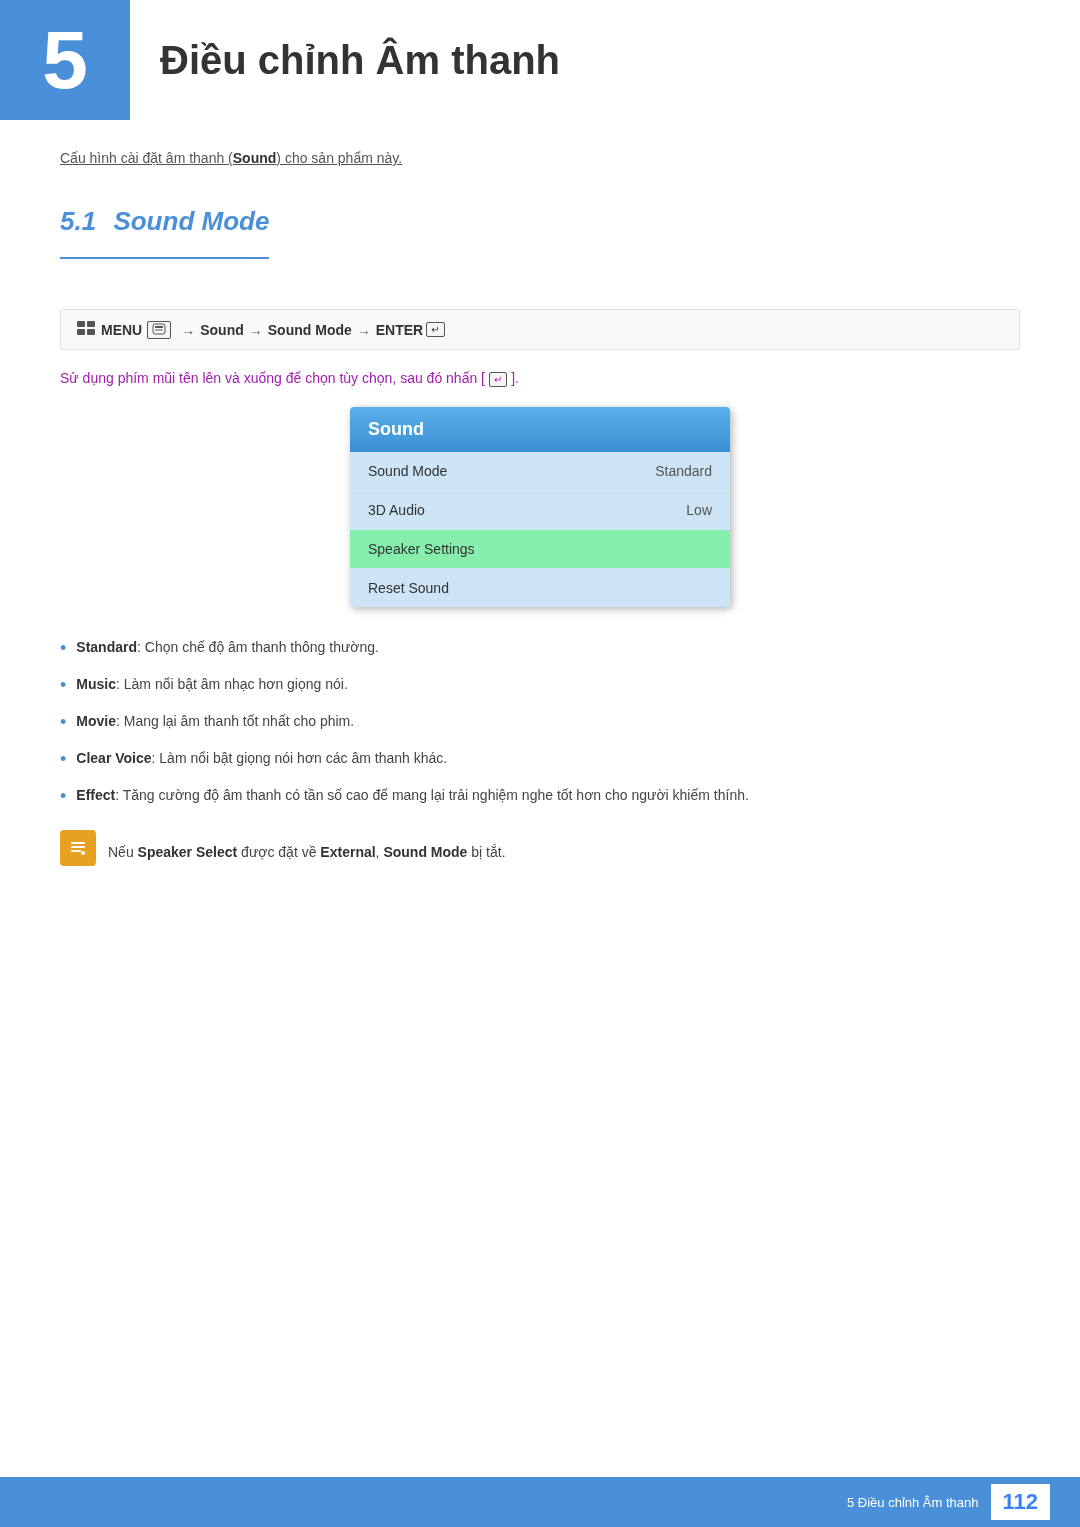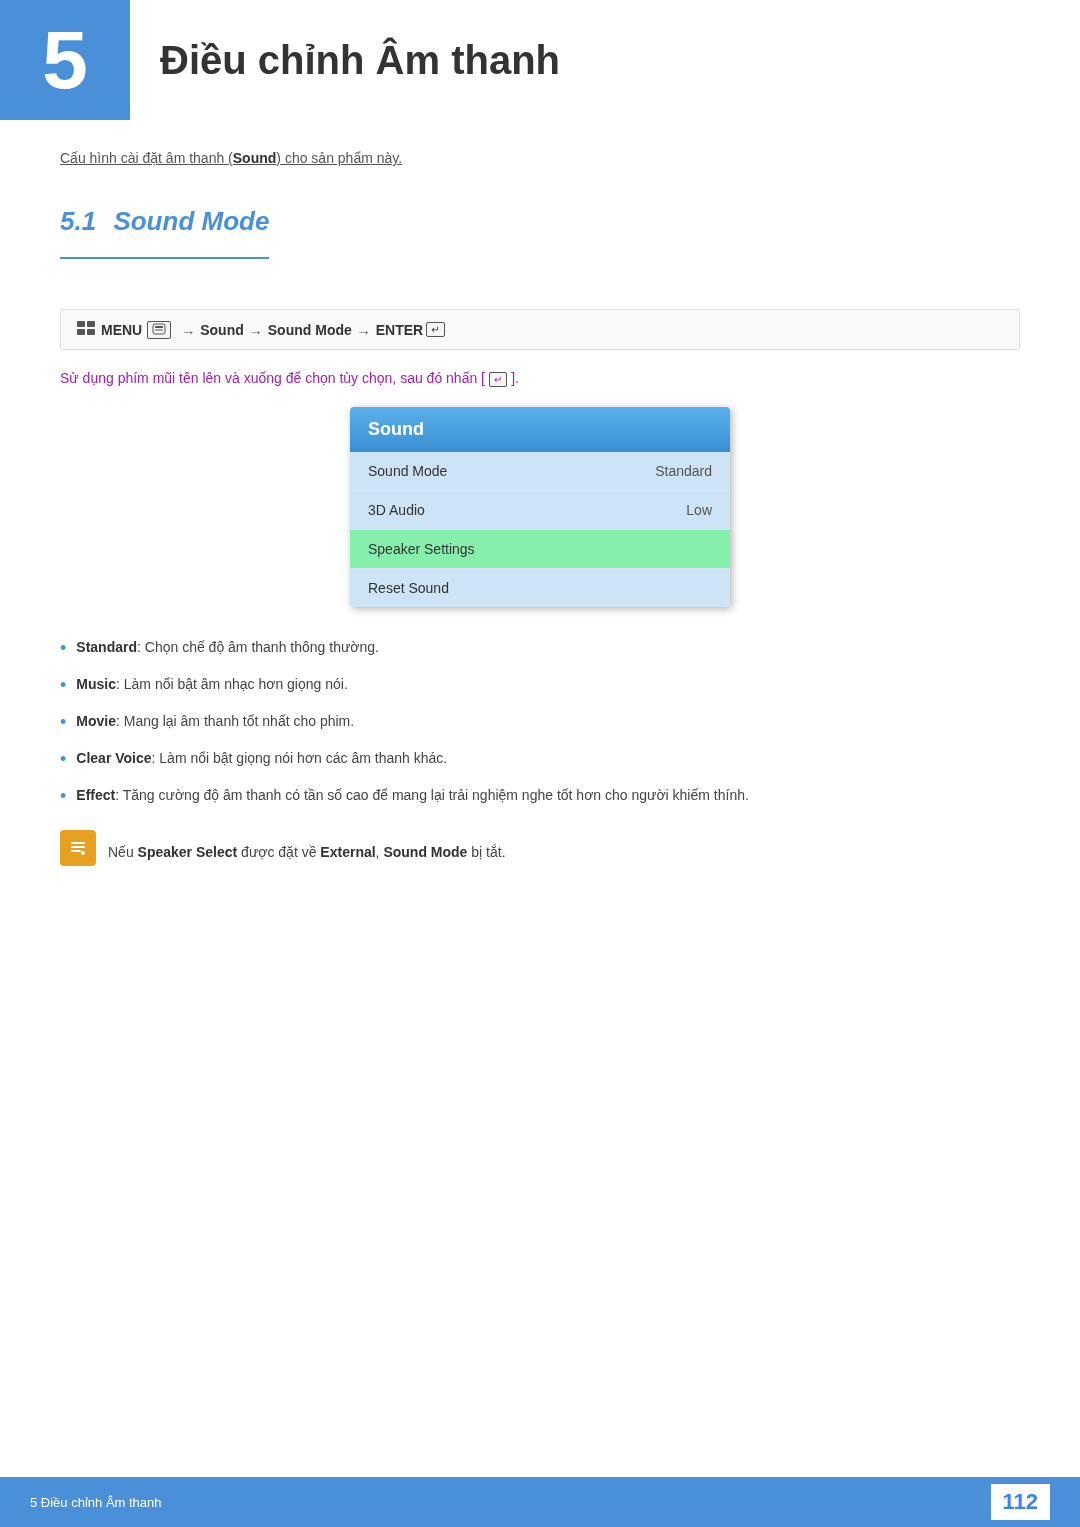--- a/index.html
+++ b/index.html
@@ -191,21 +191,21 @@
     
     .page-footer {
       position: absolute;
       bottom: 0;
       left: 0;
       right: 0;
       height: 50px;
       background: #4a90d9;
       display: flex;
       align-items: center;
-      justify-content: space-between;
+      justify-content: flex-end;
       padding: 0 30px;
     }
 
     .footer-text {
       color: white;
       font-size: 13px;
     }
 
     .footer-page-number {
       background: white;

